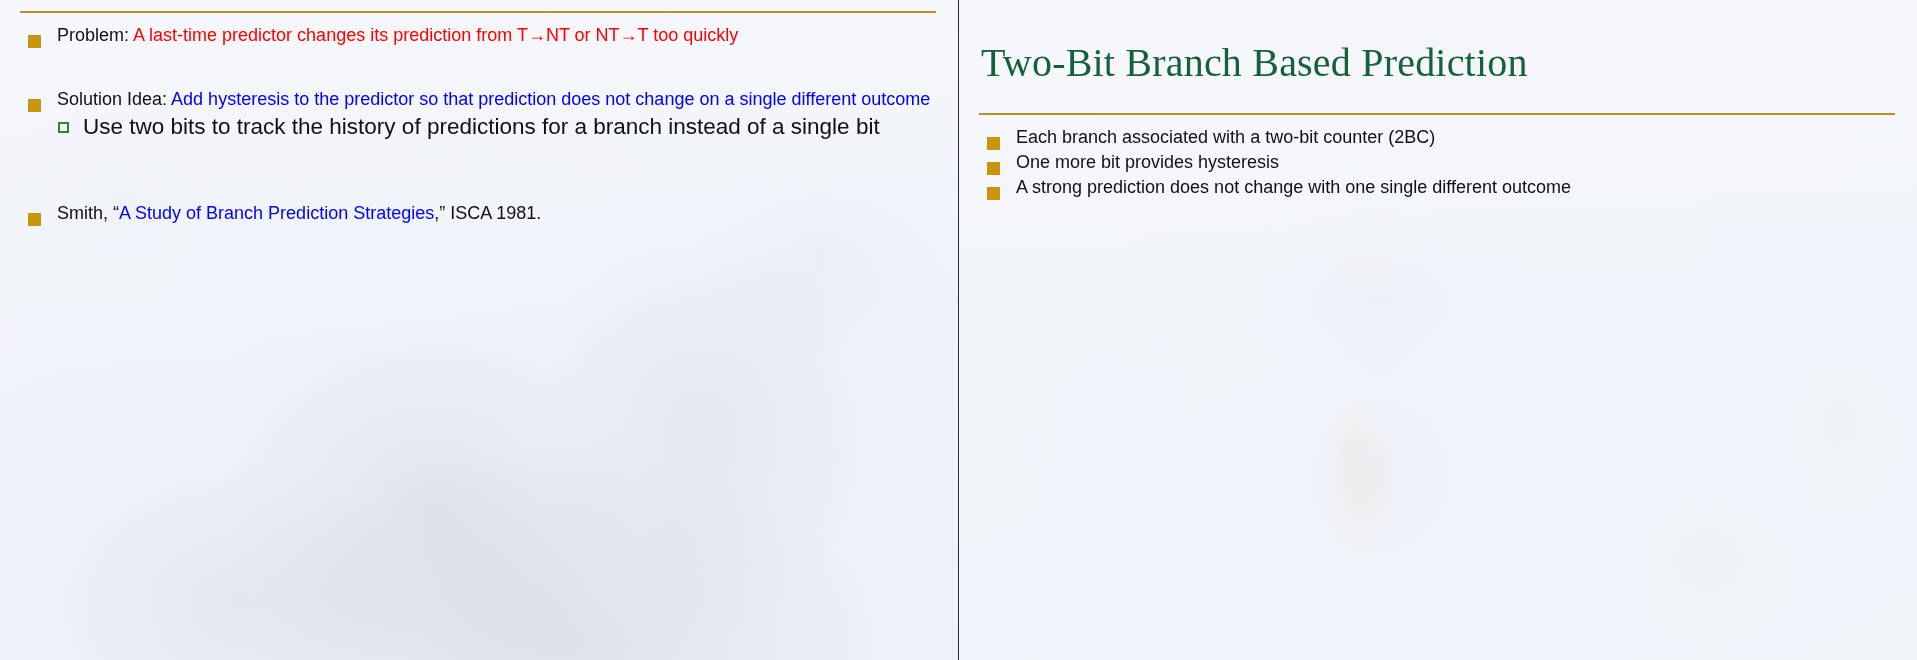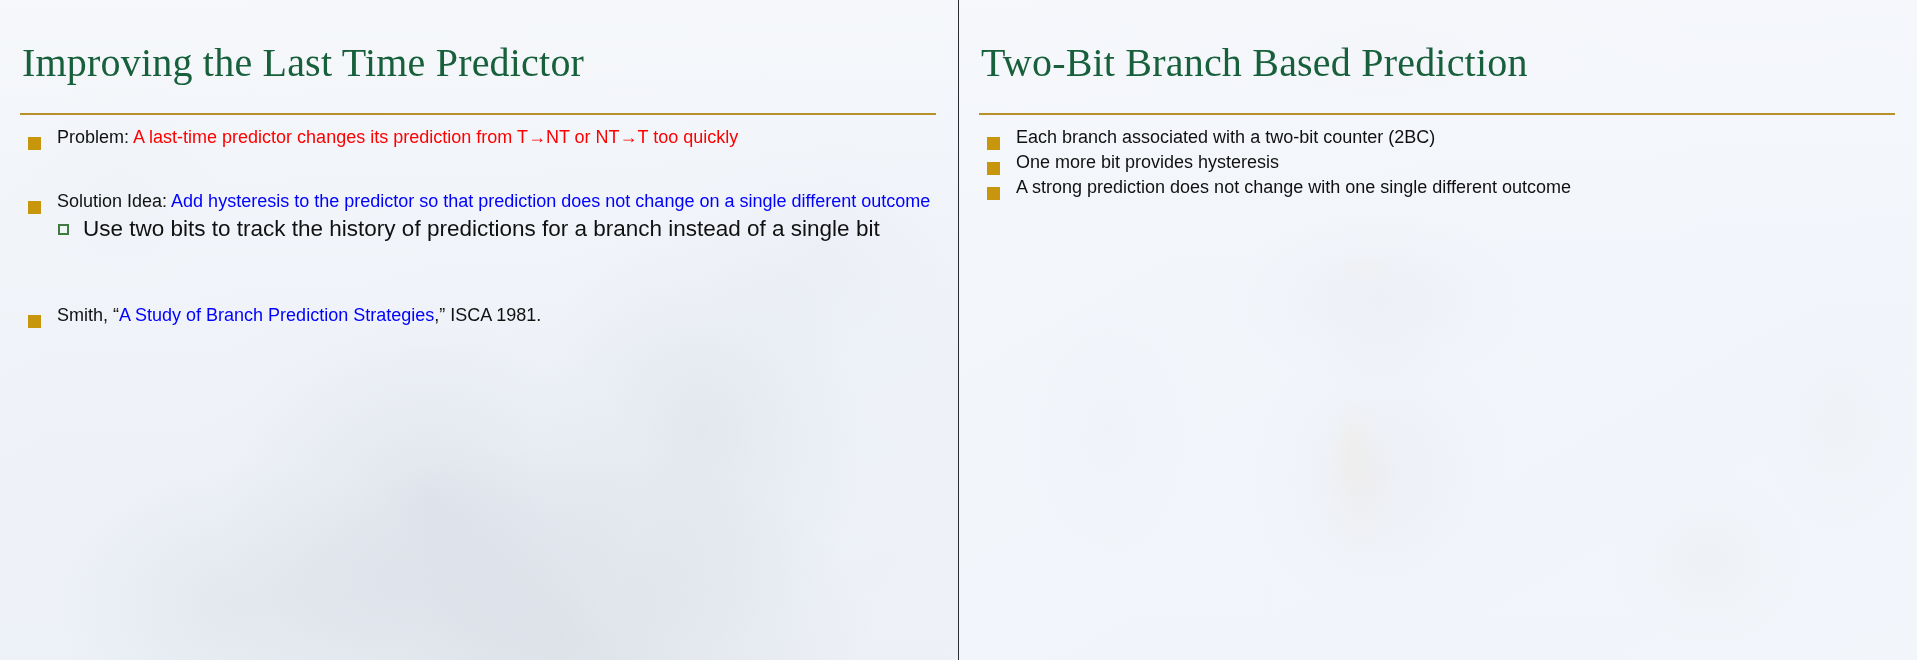--- a/index.html
+++ b/index.html
@@ -154,21 +154,20 @@
   .slide-right .b1 { margin-bottom: 2px; }
 </style>
 </head>
 <body>
 
 <div class="deck">
 
   <section class="slide slide-left">
     <div class="bg-art left"></div>
     <div class="content">
-      <h1 class="slide-title">Improving the Last Time Predictor</h1>
       <div class="title-rule"></div>
       <ul class="bullets" id="bullets-0">
           <li class="b1">
             <span class="mark1"></span>
             <span class="btxt"><span style="color: rgb(17, 17, 17);">Problem: </span><span style="color: rgb(255, 0, 0);">A last-time predictor changes its prediction from T→NT or NT→T too quickly</span></span>
           </li>
           <li class="spacer-md"></li>
           <li class="b1">
             <span class="mark1"></span>
             <span class="btxt"><span style="color: rgb(17, 17, 17);">Solution Idea: </span><span style="color: rgb(0, 0, 255);">Add hysteresis to the predictor so that prediction does not change on a single different outcome</span></span>

